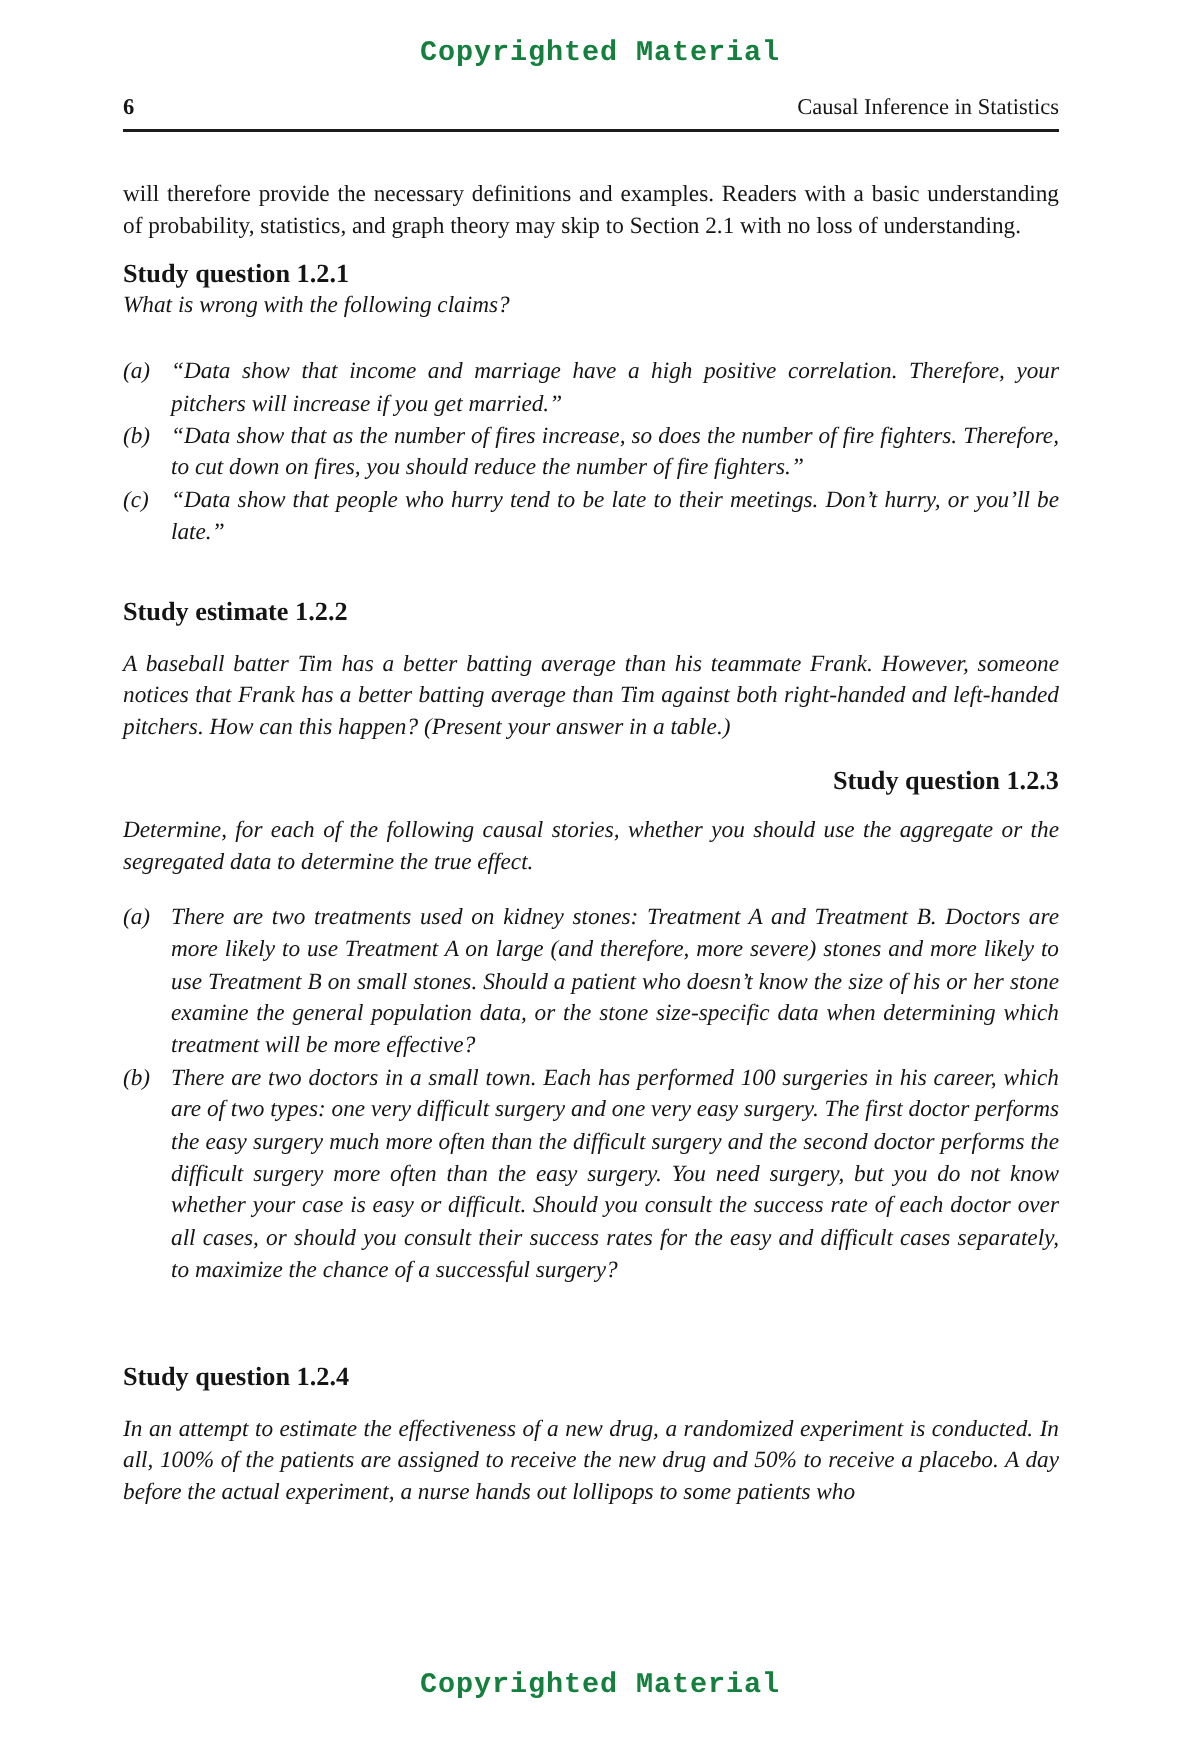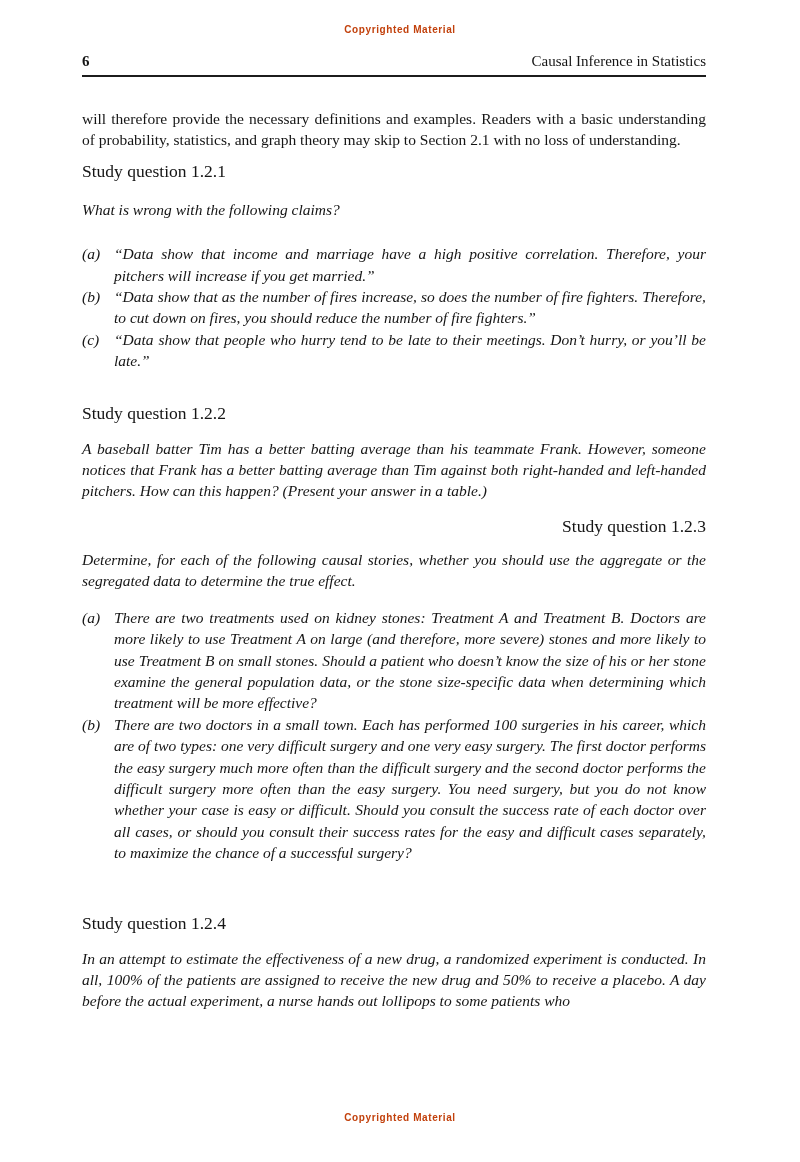--- a/index.html
+++ b/index.html
@@ -9,25 +9,25 @@
     width: 800px;
     height: 1162px;
     background: #ffffff;
     color: #151515;
     font-family: "Liberation Serif", serif;
     overflow: hidden;
   }
   .watermark {
     width: 100%;
     text-align: center;
-    font-family: Liberation Sans, sans-serif;
+    font-family: Liberation Mono, monospace;
     font-weight: bold;
-    font-size: 10px;
+    font-size: 19px;
     letter-spacing: 0.6px;
-    color: #c2410c;
+    color: #15803d;
   }
   .watermark.top { padding-top: 24px; }
   .watermark.bottom {
     position: absolute;
     left: 0;
     top: 1112px;
   }
   .content {
     margin: 0 94px 0 82px;
     width: 624px;
@@ -48,42 +48,42 @@
     text-align: justify;
   }
   .intro { margin-top: 31px; }
   .section-heading {
     margin-top: 28px;
     font-style: italic;
     font-size: 17.5px;
     line-height: 22px;
   }
   .q-heading {
-    font-weight: normal;
+    font-weight: bold;
     font-size: 17.5px;
     line-height: 22px;
   }
   .q-heading.first { margin-top: 9px; }
   .q-body { font-style: italic; }
   .qlist {
     list-style: none;
     font-style: italic;
   }
   .qlist .item {
     display: flex;
   }
   .qlist .label {
     flex: 0 0 32px;
   }
   .qlist .text {
     flex: 1 1 auto;
     text-align: justify;
   }
   
-  .mt-q1-body { margin-top: 17px; }
+  .mt-q1-body { }
   .mt-q1-list { margin-top: 23px; }
   .mt-q2-head { margin-top: 30px; }
   .mt-q2-body { margin-top: 14px; }
   .mt-q3-head { margin-top: 13px; text-align: right; }
   .mt-q3-body { margin-top: 12px; }
   .mt-q3-list { margin-top: 15px; }
   .mt-q4-head { margin-top: 48px; }
   .mt-q4-body { margin-top: 14px; }
 </style>
 </head>
@@ -113,21 +113,21 @@
       <li class="item">
         <span class="label">(b)</span>
         <span class="text">“Data show that as the number of fires increase, so does the number of fire fighters. Therefore, to cut down on fires, you should reduce the number of fire fighters.”</span>
       </li>
       <li class="item">
         <span class="label">(c)</span>
         <span class="text">“Data show that people who hurry tend to be late to their meetings. Don’t hurry, or you’ll be late.”</span>
       </li>
     </ul>
 
-    <h3 class="q-heading mt-q2-head">Study question 1.2.2</h3>
+    <h3 class="q-heading mt-q2-head">Study estimate 1.2.2</h3>
     <p class="para q-body mt-q2-body">A baseball batter Tim has a better batting average than his teammate Frank. However, someone notices that Frank has a better batting average than Tim against both right-handed and left-handed pitchers. How can this happen? (Present your answer in a table.)</p>
 
     <h3 class="q-heading mt-q3-head">Study question 1.2.3</h3>
     <p class="para q-body mt-q3-body">Determine, for each of the following causal stories, whether you should use the aggregate or the segregated data to determine the true effect.</p>
     <ul class="qlist para mt-q3-list">
       <li class="item">
         <span class="label">(a)</span>
         <span class="text">There are two treatments used on kidney stones: Treatment A and Treatment B. Doctors are more likely to use Treatment A on large (and therefore, more severe) stones and more likely to use Treatment B on small stones. Should a patient who doesn’t know the size of his or her stone examine the general population data, or the stone size-specific data when determining which treatment will be more effective?</span>
       </li>
       <li class="item">

